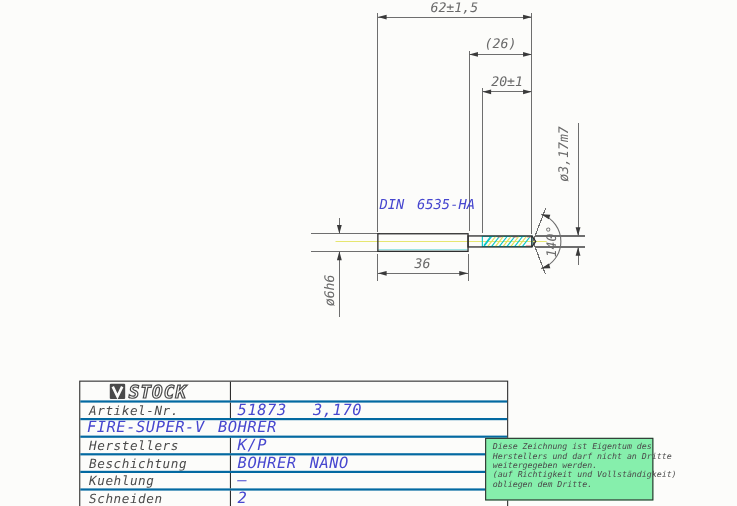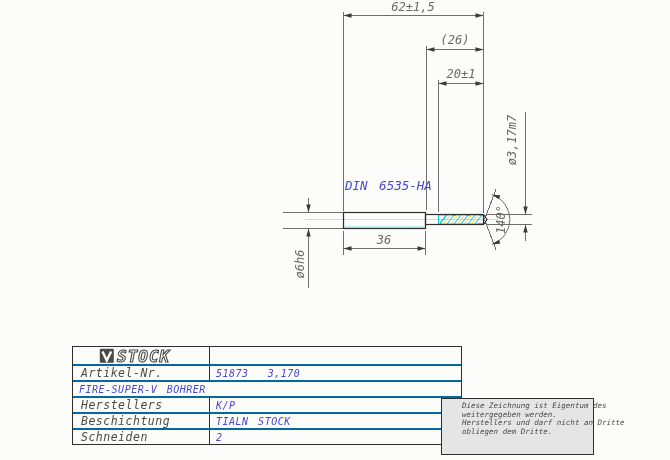--- a/index.html
+++ b/index.html
@@ -21,31 +21,31 @@
     border:1px solid #2e2e2e;background:#fcfcfa;box-sizing:border-box;
   }
   .tb-row{display:flex;height:16px;border-top:2px solid #0369a1;box-sizing:border-box;}
   .tb-row.logo-row{height:17px;border-top:none;}
   .tb-label{
     width:137px;border-right:1px solid #2e2e2e;box-sizing:border-box;
     font-size:11.5px;line-height:15px;color:#4a4a4a;padding-left:8px;
     white-space:nowrap;overflow:hidden;letter-spacing:.5px;
   }
   .tb-value{
-    flex:1;font-size:10px;line-height:15px;color:#4747cf;padding-left:6px;
+    flex:1;font-size:14px;line-height:15px;color:#4747cf;padding-left:6px;
     white-space:pre;overflow:hidden;letter-spacing:.5px;word-spacing:3px;
   }
   .logo-cell{width:137px;border-right:1px solid #2e2e2e;box-sizing:border-box;
     display:flex;align-items:center;padding-left:26px;}
 
   
   #notice{
     position:absolute;left:441px;top:398px;width:153px;height:57px;
-    border:1.5px solid #2e2e2e;box-sizing:border-box;background:#e5e5e5;
-    padding:3px 0 0 20px;
+    border:1.5px solid #2e2e2e;box-sizing:border-box;background:#86efac;
+    padding:3px 0 0 6px;
   }
   #notice div{
     font-size:7.5px;line-height:8.7px;color:#4a4a4a;white-space:nowrap;
     letter-spacing:0px;
   }
 </style>
 </head>
 <body>
 
 <div id="canvas">
@@ -169,29 +169,34 @@
     </div>
     <div class="tb-row">
       <div class="tb-value">FIRE-SUPER-V BOHRER</div>
     </div>
     <div class="tb-row">
       <div class="tb-label">Herstellers</div>
       <div class="tb-value">K/P</div>
     </div>
     <div class="tb-row">
       <div class="tb-label">Beschichtung</div>
-      <div class="tb-value">TIALN STOCK</div>
+      <div class="tb-value">BOHRER NANO</div>
+    </div>
+    <div class="tb-row">
+      <div class="tb-label">Kuehlung</div>
+      <div class="tb-value">–</div>
     </div>
     <div class="tb-row">
       <div class="tb-label">Schneiden</div>
       <div class="tb-value">2</div>
     </div>
   </div>
 
   
   <div id="notice">
     <div>Diese Zeichnung ist Eigentum des</div>
+    <div>Herstellers und darf nicht an Dritte</div>
     <div>weitergegeben werden.</div>
-    <div>Herstellers und darf nicht an Dritte</div>
+    <div>(auf Richtigkeit und Vollständigkeit)</div>
     <div>obliegen dem Dritte.</div>
   </div>
 
 </div>
 
 </body></html>

